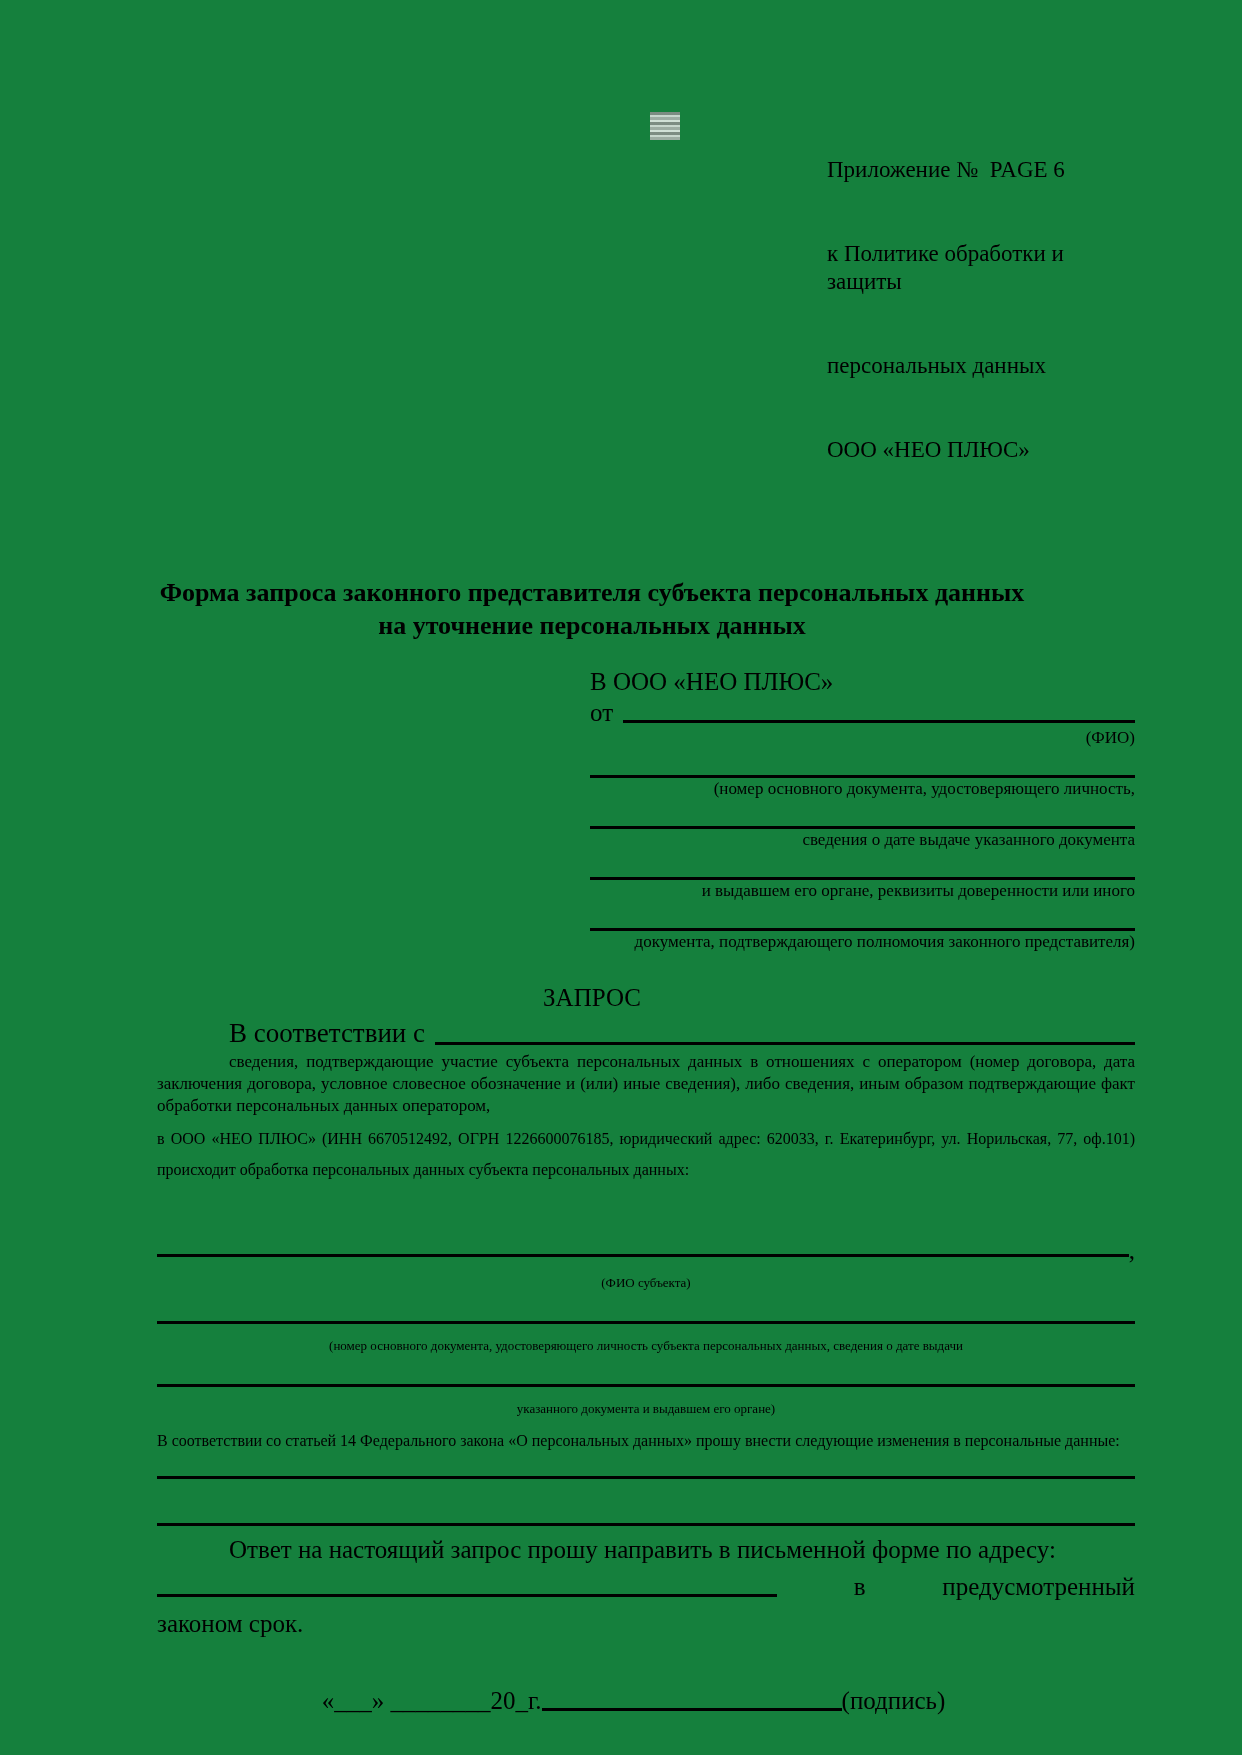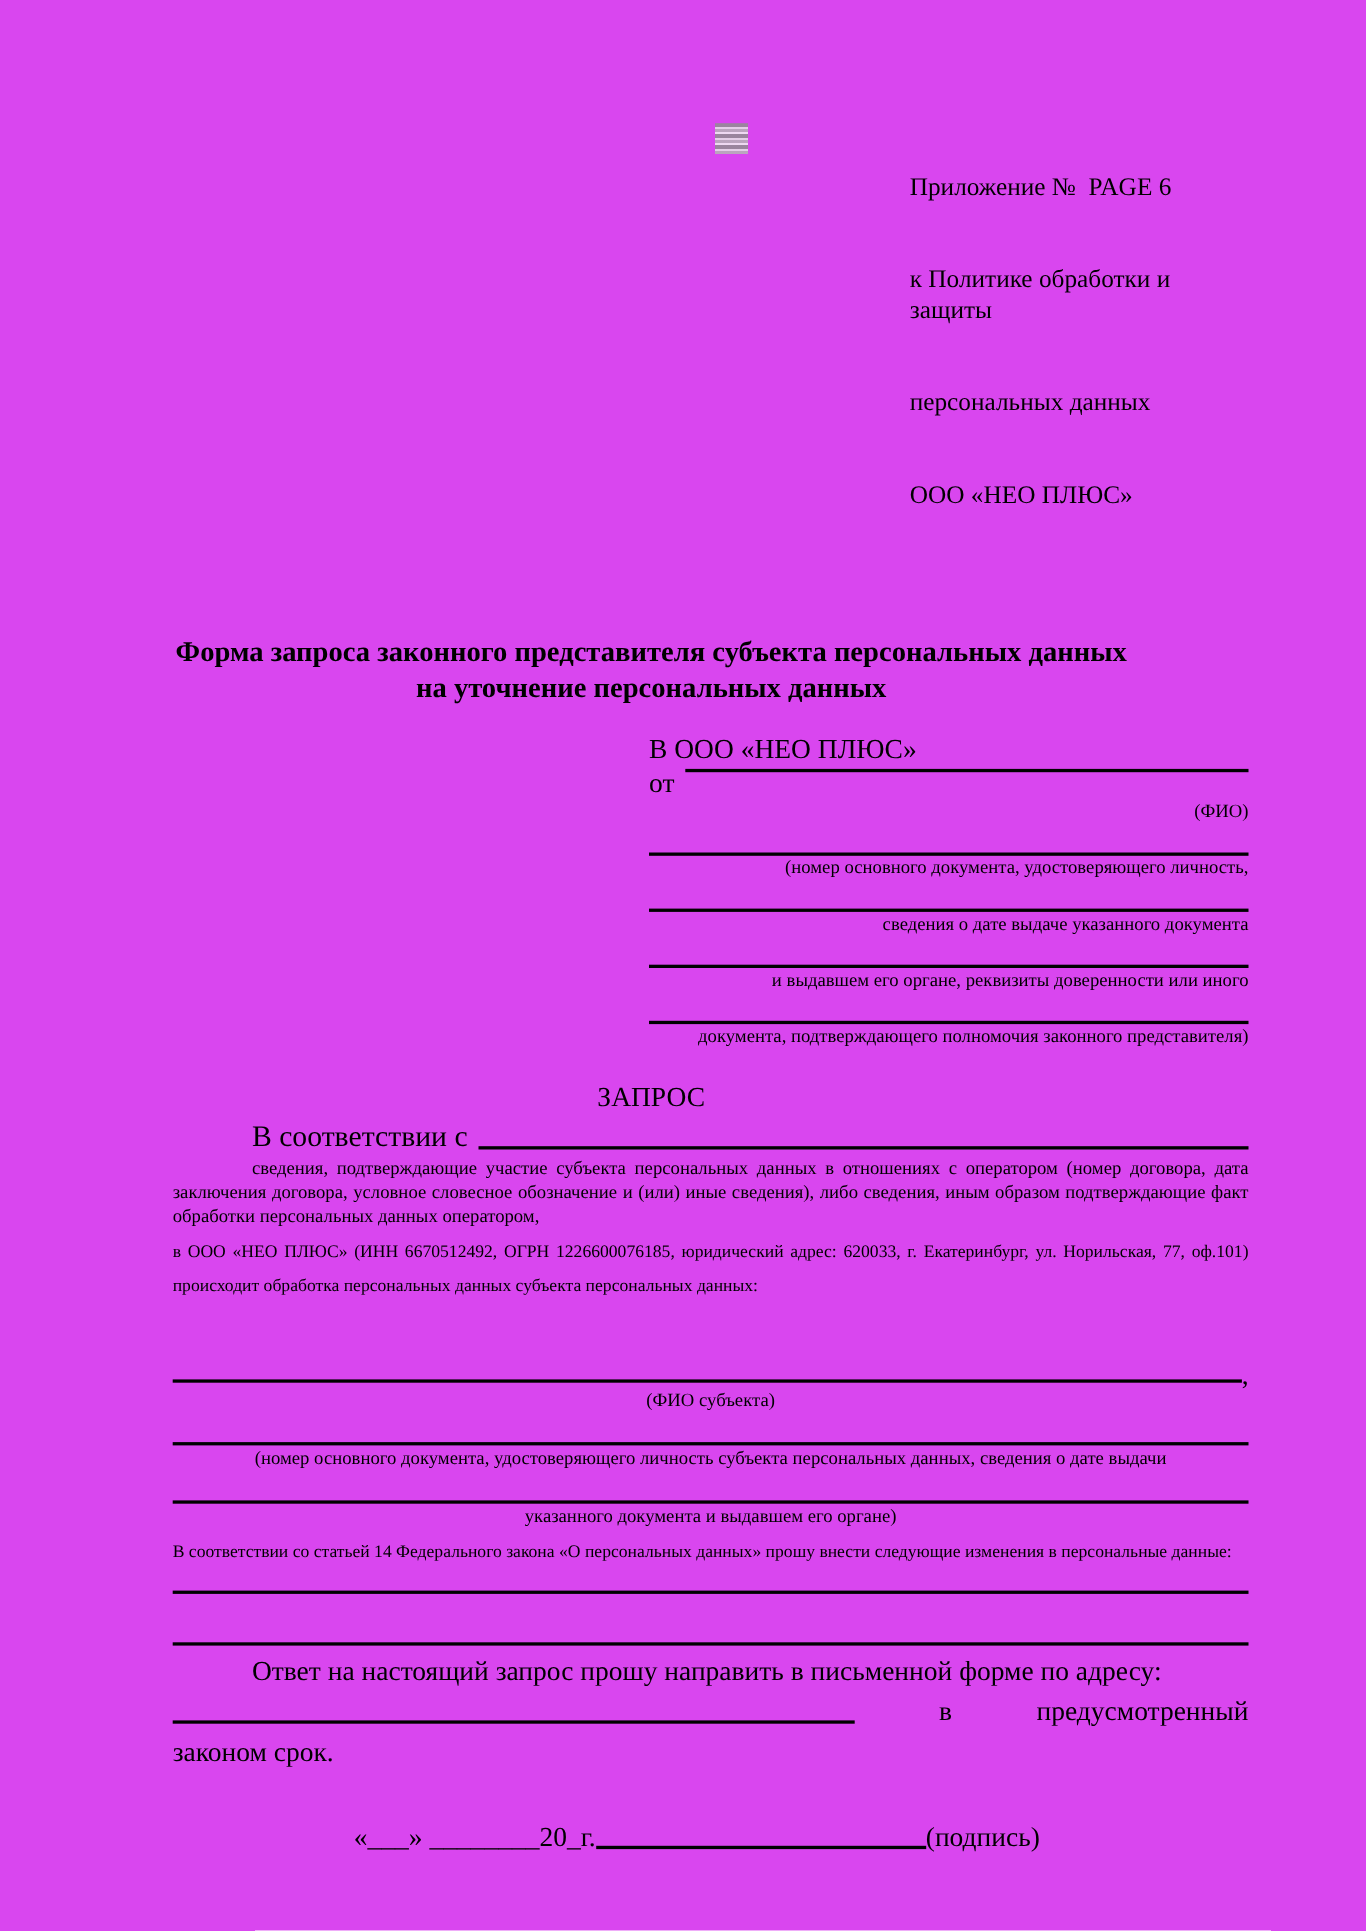--- a/index.html
+++ b/index.html
@@ -1,49 +1,49 @@
 <!DOCTYPE html>
 <html><head>
 <meta charset="utf-8">
 <style>
   html,body { margin:0; padding:0; background:#ffffff; }
   .page {
     position:relative;
     width:1242px; height:1755px;
-    background:#d946ef;
+    background:#15803d;
     color:#000;
     font-family:"Liberation Serif", "DejaVu Serif", serif;
     box-sizing:border-box;
     padding:100px 107px 0 157px;
     overflow:hidden;
   }
   .artifact {
     position:absolute; left:650px; top:112px; width:30px; height:28px;
     background:repeating-linear-gradient(180deg,#8f8f8f 0 3px,#e6e6e6 3px 5px,#b5b5b5 5px 8px,#f2f2f2 8px 10px);
     opacity:.85;
   }
   .hdr { margin-left:670px; font-size:23px; line-height:28px; white-space:pre-wrap; }
   .title { margin-top:56px; font-size:26px; line-height:33px; font-weight:bold;
            text-align:center; margin-right:108px; white-space:nowrap; }
   .addressee { margin-top:24px; margin-left:433px; width:545px; font-size:25px; }
   .to-line { line-height:31px; }
-  .from-row { display:flex; align-items:flex-start; margin-top:2px; }
+  .from-row { display:flex; align-items:flex-end; margin-top:2px; }
   .from-row .lbl { margin-right:10px; }
   .fill { flex:1; border-bottom:3px solid #000; margin-bottom:4px; }
   .acap { font-size:17px; line-height:20px; text-align:right; margin-top:1px; }
   .ablank { margin-top:27px; height:0; border-bottom:3px solid #000; }
   .zapros { margin-top:30px; margin-right:108px; font-size:25px; line-height:31px; text-align:center; }
   .intro-row { display:flex; align-items:flex-end; margin-top:5px; font-size:27px; line-height:31px; }
   .intro-row .lbl { padding-left:72px; margin-right:10px; white-space:nowrap; }
   .footnote { margin:2px 0 0 0; font-size:17px; line-height:22px; text-align:justify; text-indent:72px; }
   .body-par { margin:6px 0 0 0; font-size:16px; line-height:31px; text-align:justify; }
   .subject-row { display:flex; align-items:flex-end; margin-top:56px; font-size:25px; }
   .subject-row .comma { line-height:20px; }
   .sline { margin-top:28px; height:0; border-bottom:3px solid #000; }
-  .scap { font-size:17px; line-height:20px; text-align:center; margin-top:2px; }
+  .scap { font-size:13px; line-height:20px; text-align:center; margin-top:12px; }
   .blankline-a { margin-top:20px; height:0; border-bottom:3px solid #000; }
   .blankline-b { margin-top:44px; height:0; border-bottom:3px solid #000; }
   .resp-par { margin:8px 0 0 0; font-size:25px; line-height:31px; text-indent:72px; }
   .addr-row { display:flex; justify-content:space-between; align-items:flex-end;
               margin-top:6px; font-size:25px; line-height:31px; }
   .addr-row .addr-line { width:620px; border-bottom:3px solid #000; margin-bottom:5px; }
   .tail-par { margin:6px 0 0 0; font-size:25px; line-height:31px; }
   .sign-row { display:flex; justify-content:center; align-items:flex-end;
               margin-top:46px; font-size:25px; line-height:31px; }
   .sig { display:flex; align-items:flex-end; margin-right:25px; }

